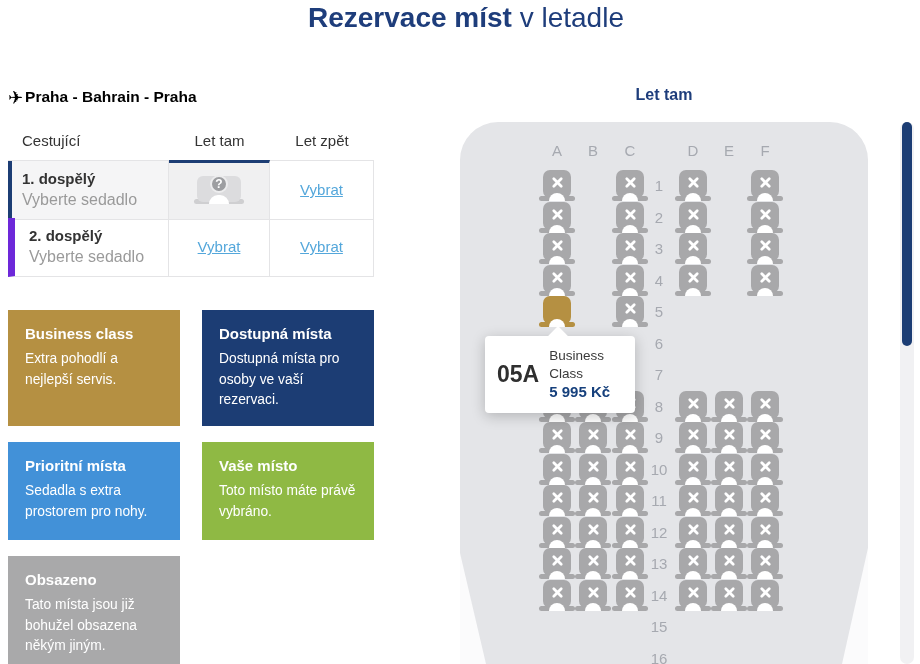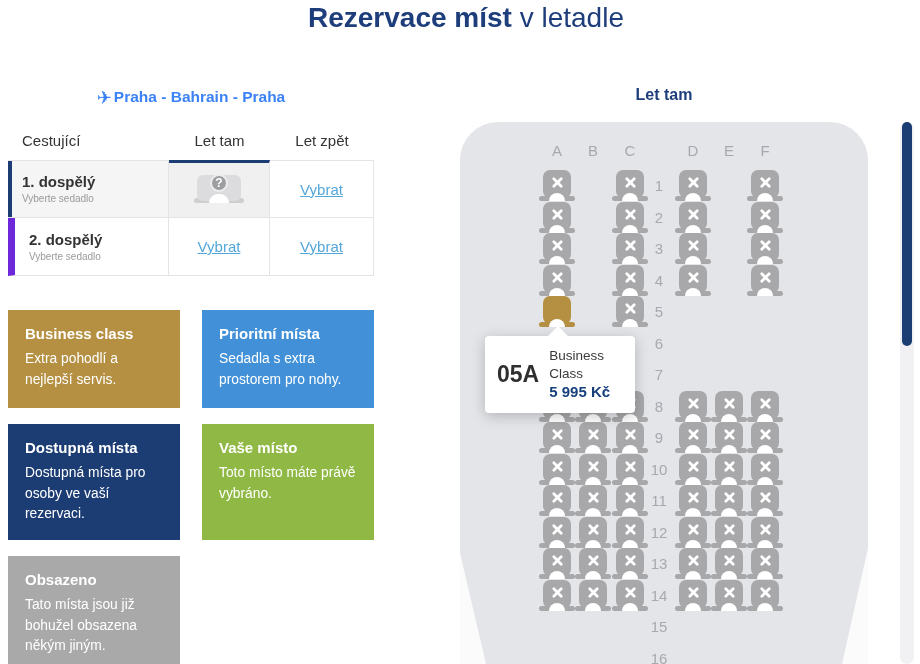--- a/index.html
+++ b/index.html
@@ -6,38 +6,38 @@
   html,body { background:#fff; }
   body { font-family:"Liberation Sans","DejaVu Sans",sans-serif; }
   #app { position:relative; width:920px; height:664px; overflow:hidden; background:#fff; }
 
   
   .page-title { position:absolute; top:2px; left:0; right:0; text-align:center;
     font-size:28px; color:#1e3d7b; font-weight:400; }
   .page-title .bold { font-weight:700;margin-left:12px; }
 
   
-  .route-title { position:absolute; top:87px; left:8px; width:366px; text-align:center;
-    color:#3b82f6; font-weight:700; font-size:15.5px; }
+  .route-title { position:absolute; top:87px; left:8px; width:366px; text-align:left;
+    color:#000000; font-weight:700; font-size:15.5px; }
   .route-title .plane-glyph { font-size:18px; margin-right:2px; vertical-align:-2px; }
 
   .ptable { position:absolute; left:8px; top:120px; width:396px; font-size:15px; }
   .ptable-head { display:grid; grid-template-columns:161px 101px 104px; height:40px; align-items:center; color:#343434; }
   .ptable-head .h1c { padding-left:14px; }
   .ptable-head .hc { text-align:center; }
   .prow { display:grid; grid-template-columns:161px 101px 104px; height:58px; }
   .prow .cell { border-right:1px solid #e4e4e6; border-bottom:1px solid #e4e4e6; position:relative;
     display:flex; flex-direction:column; justify-content:center; padding:8px 14px; }
   .prow .cell:first-child { border-left:7px solid #6d28d9; }
   .prow.first .cell { border-top:1px solid #e4e4e6; }
   .prow.first .c1 { background:#f5f5f6; border-left:none; }
   .prow.first .c1 .navybar { position:absolute; left:0; top:0; bottom:0; width:4px; background:#1c3d74; }
   .prow.first .c2 { background:#f0f0f1; border-top:3px solid #1c3d74; }
   .pname { font-weight:700; color:#333; font-size:15px; line-height:1.35; }
-  .psub  { color:#9a9a9a; font-size:10px; line-height:1.35; }
+  .psub  { color:#9a9a9a; font-size:16px; line-height:1.35; }
   .cell.center { align-items:center; justify-content:center; }
   .vlink { color:#54a7db; text-decoration:underline; font-size:15px; cursor:pointer; }
 
   
   .qseat { position:relative; width:50px; height:34px; }
   .qseat .qbody { position:absolute; left:3px; right:3px; top:2px; bottom:6px; background:#dcdcde; border-radius:6px; }
   .qseat .qarm { position:absolute; left:0; right:0; bottom:4px; height:5px; background:#cfcfd1; border-radius:3px; }
   .qseat .qcushion { position:absolute; bottom:4px; left:50%; width:20px; height:9px; margin-left:-10px;
     background:#fff; border-radius:10px 10px 0 0; }
   .qseat .qcircle { position:absolute; top:1px; left:50%; margin-left:-9px; width:18px; height:18px; border-radius:50%;
@@ -133,27 +133,27 @@
         <a class="vlink">Vybrat</a>
       </div>
     </div>
   </div>
 
   <div class="legend" id="legend-grid">
       <div class="lbox" style="background: rgb(181, 144, 66);">
         <div class="ltitle">Business class</div>
         <div class="ldesc">Extra pohodlí a nejlepší servis.</div>
       </div>
+      <div class="lbox" style="background: rgb(28, 61, 116);">
+        <div class="ltitle">Dostupná místa</div>
+        <div class="ldesc">Dostupná místa pro osoby ve vaší rezervaci.</div>
+      </div>
       <div class="lbox" style="background: rgb(66, 145, 216);">
         <div class="ltitle">Prioritní místa</div>
         <div class="ldesc">Sedadla s extra prostorem pro nohy.</div>
-      </div>
-      <div class="lbox" style="background: rgb(28, 61, 116);">
-        <div class="ltitle">Dostupná místa</div>
-        <div class="ldesc">Dostupná místa pro osoby ve vaší rezervaci.</div>
       </div>
       <div class="lbox" style="background: rgb(143, 185, 68);">
         <div class="ltitle">Vaše místo</div>
         <div class="ldesc">Toto místo máte právě vybráno.</div>
       </div>
       <div class="lbox" style="background: rgb(169, 169, 170);">
         <div class="ltitle">Obsazeno</div>
         <div class="ldesc">Tato místa jsou již bohužel obsazena někým jiným.</div>
       </div>
     </div>

